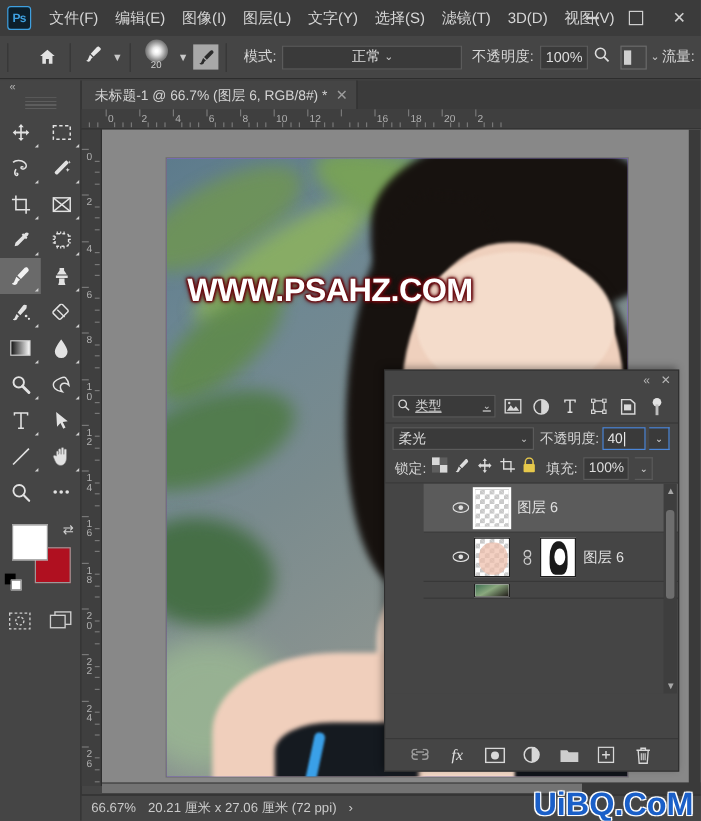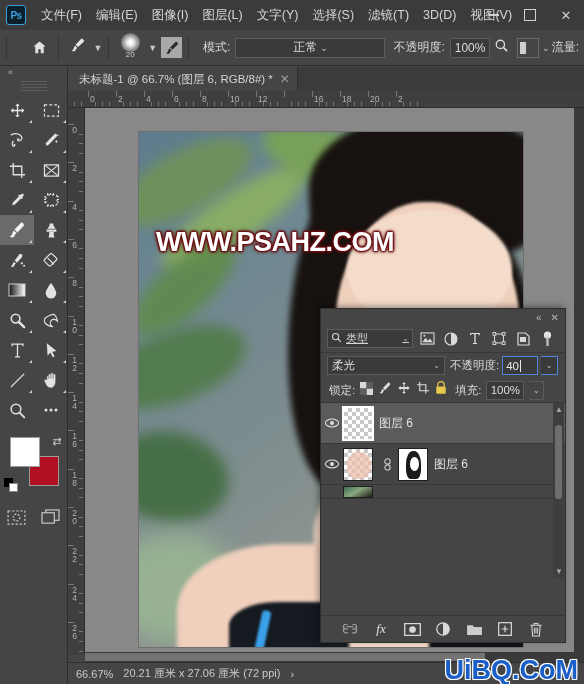--- a/index.html
+++ b/index.html
@@ -224,21 +224,21 @@
     background: #3a3a3a; border: 1px solid #5b5b5b; height: 19px; width: 38px;
     color: #dcdcdc; font-size: 11.5px; display: flex; align-items: center;
     justify-content: center;
   }
   .lp-filldd { width:15px; height:19px; border:1px solid #5b5b5b; border-left:none;
     display:flex; align-items:center; justify-content:center; color:#c8c8c8; font-size:8px; }
 
   .lp-list { position: relative; height: 175px; overflow: hidden; background: #454545; }
   .lrow {
     height: 41px; display: flex; align-items: center;
-    border-bottom: 1px solid #383838; padding-left: 0;
+    border-bottom: 1px solid #383838; padding-left: 20px; margin-left: 32px;
   }
   .lrow.sel { background: #5b5b5b; }
   .leye { width: 22px; display: flex; align-items: center; justify-content: center; }
   .lthumb {
     width: 30px; height: 33px; border: 1px solid #1e1e1e; margin-right: 6px;
     position: relative; overflow: hidden; background: #fff;
   }
   .lthumb.framed { outline: 2px solid #ffffff; outline-offset: -1px; border: 1px solid #1e1e1e; }
   .checker {
     position:absolute; inset:0;

